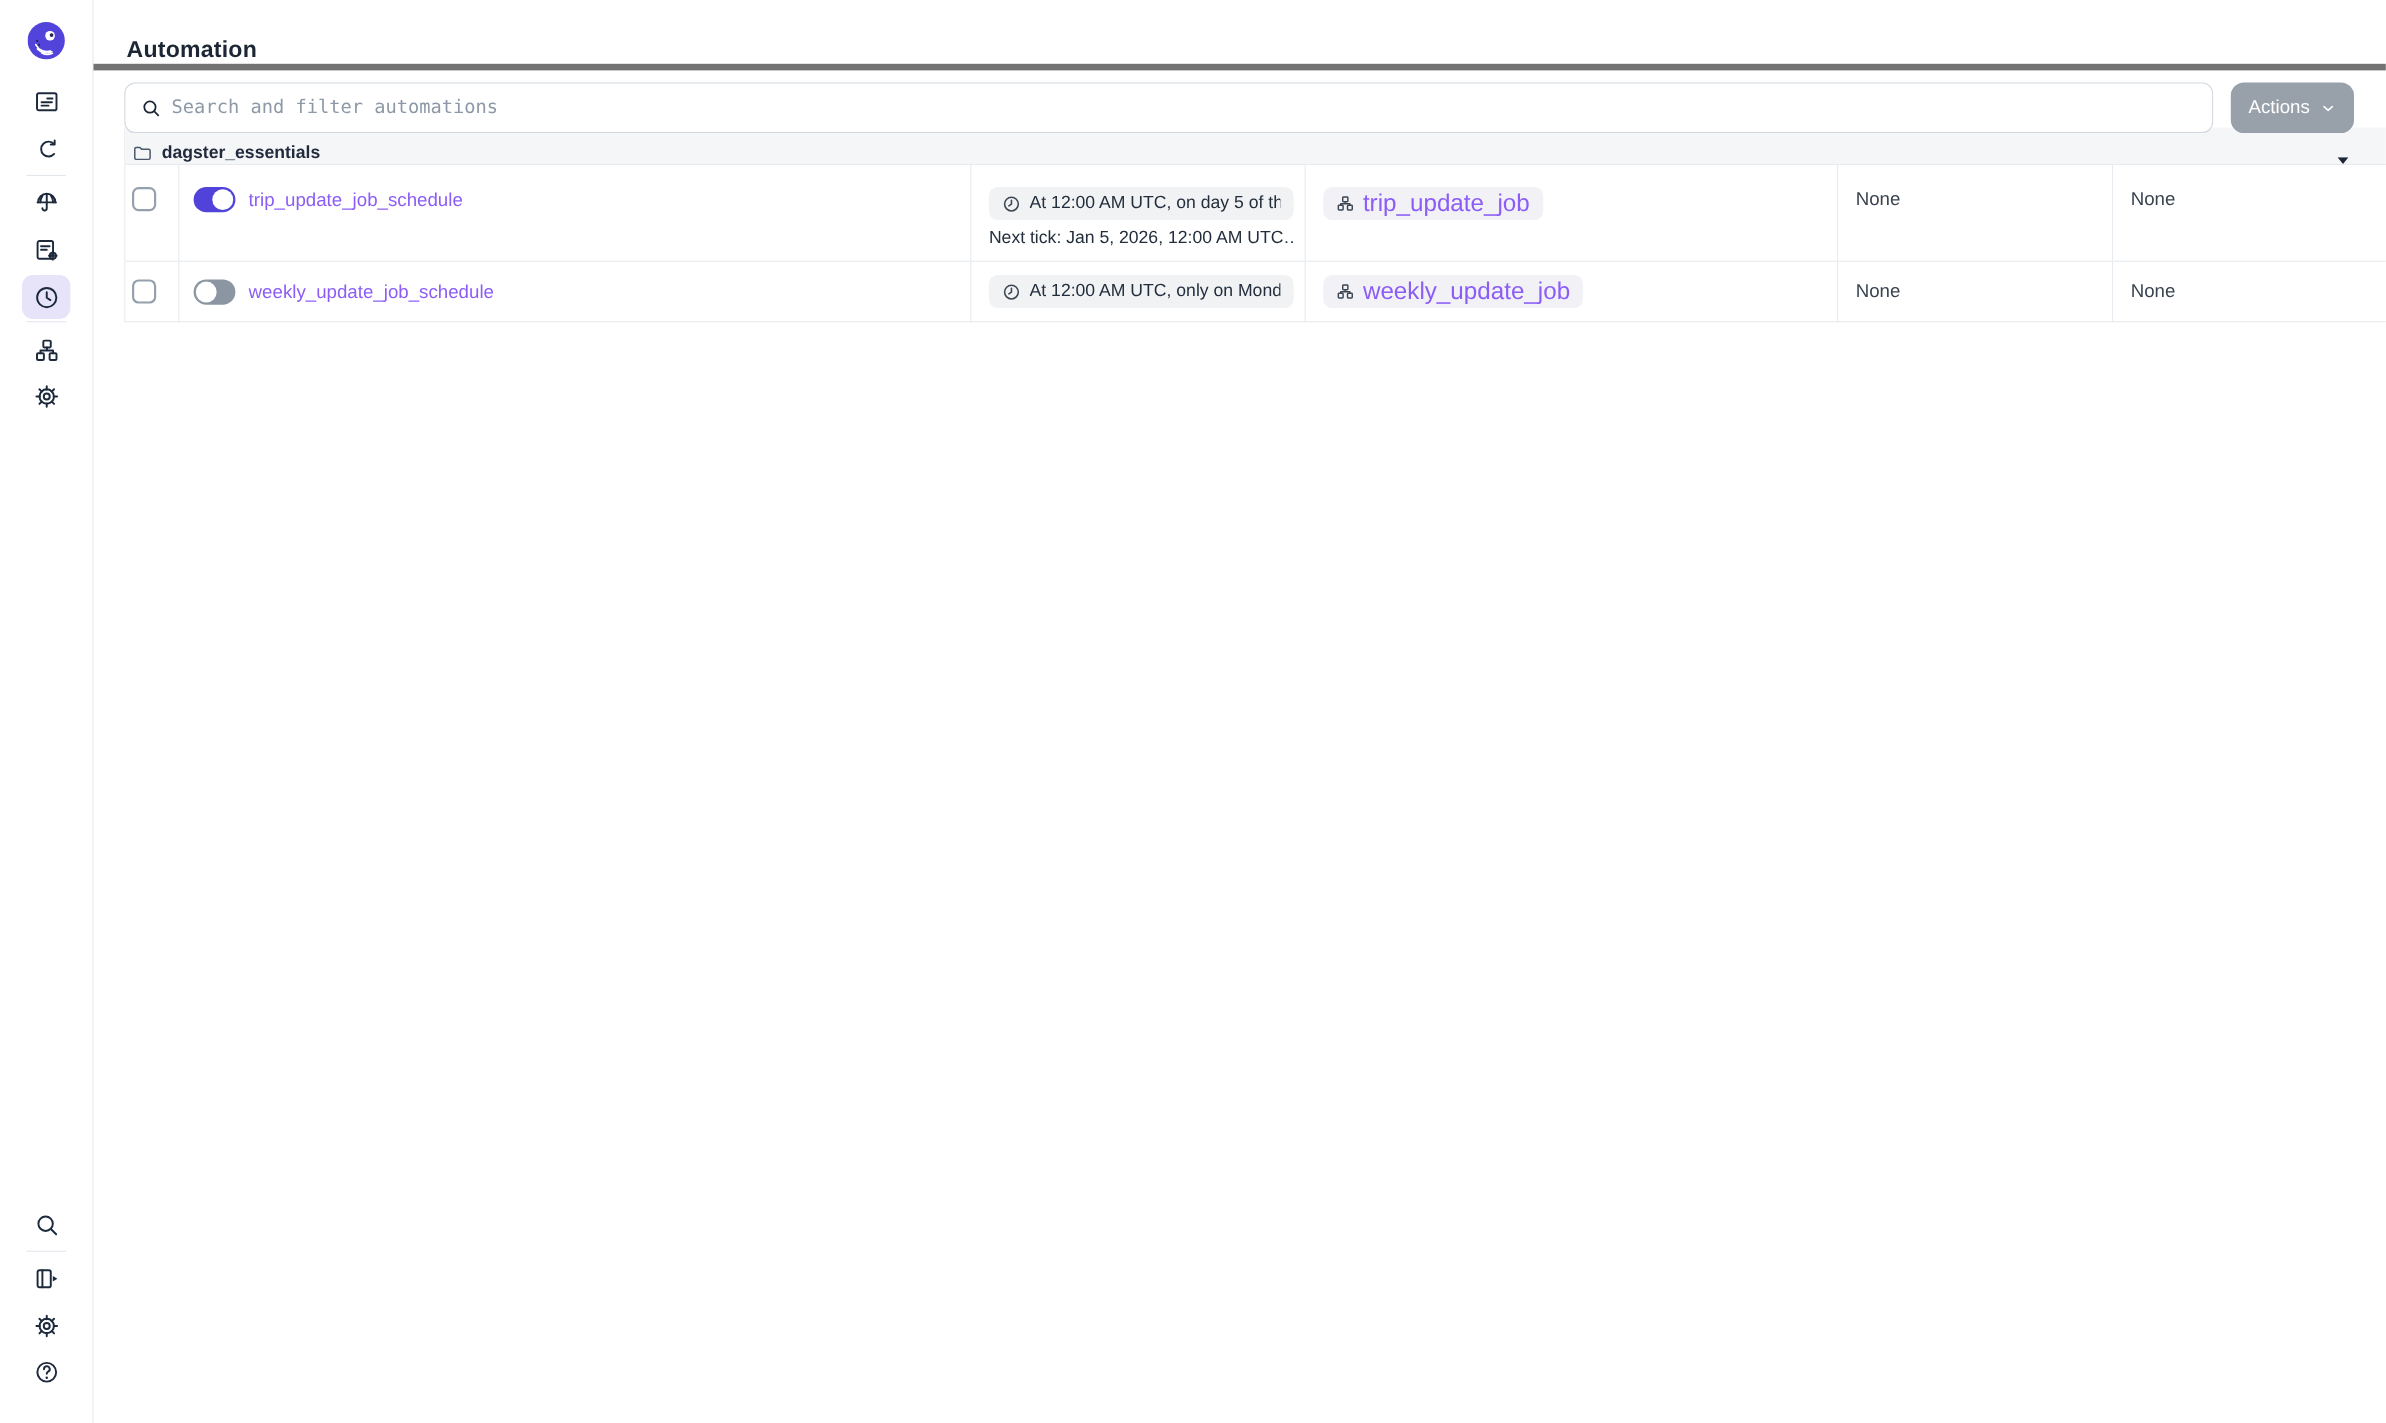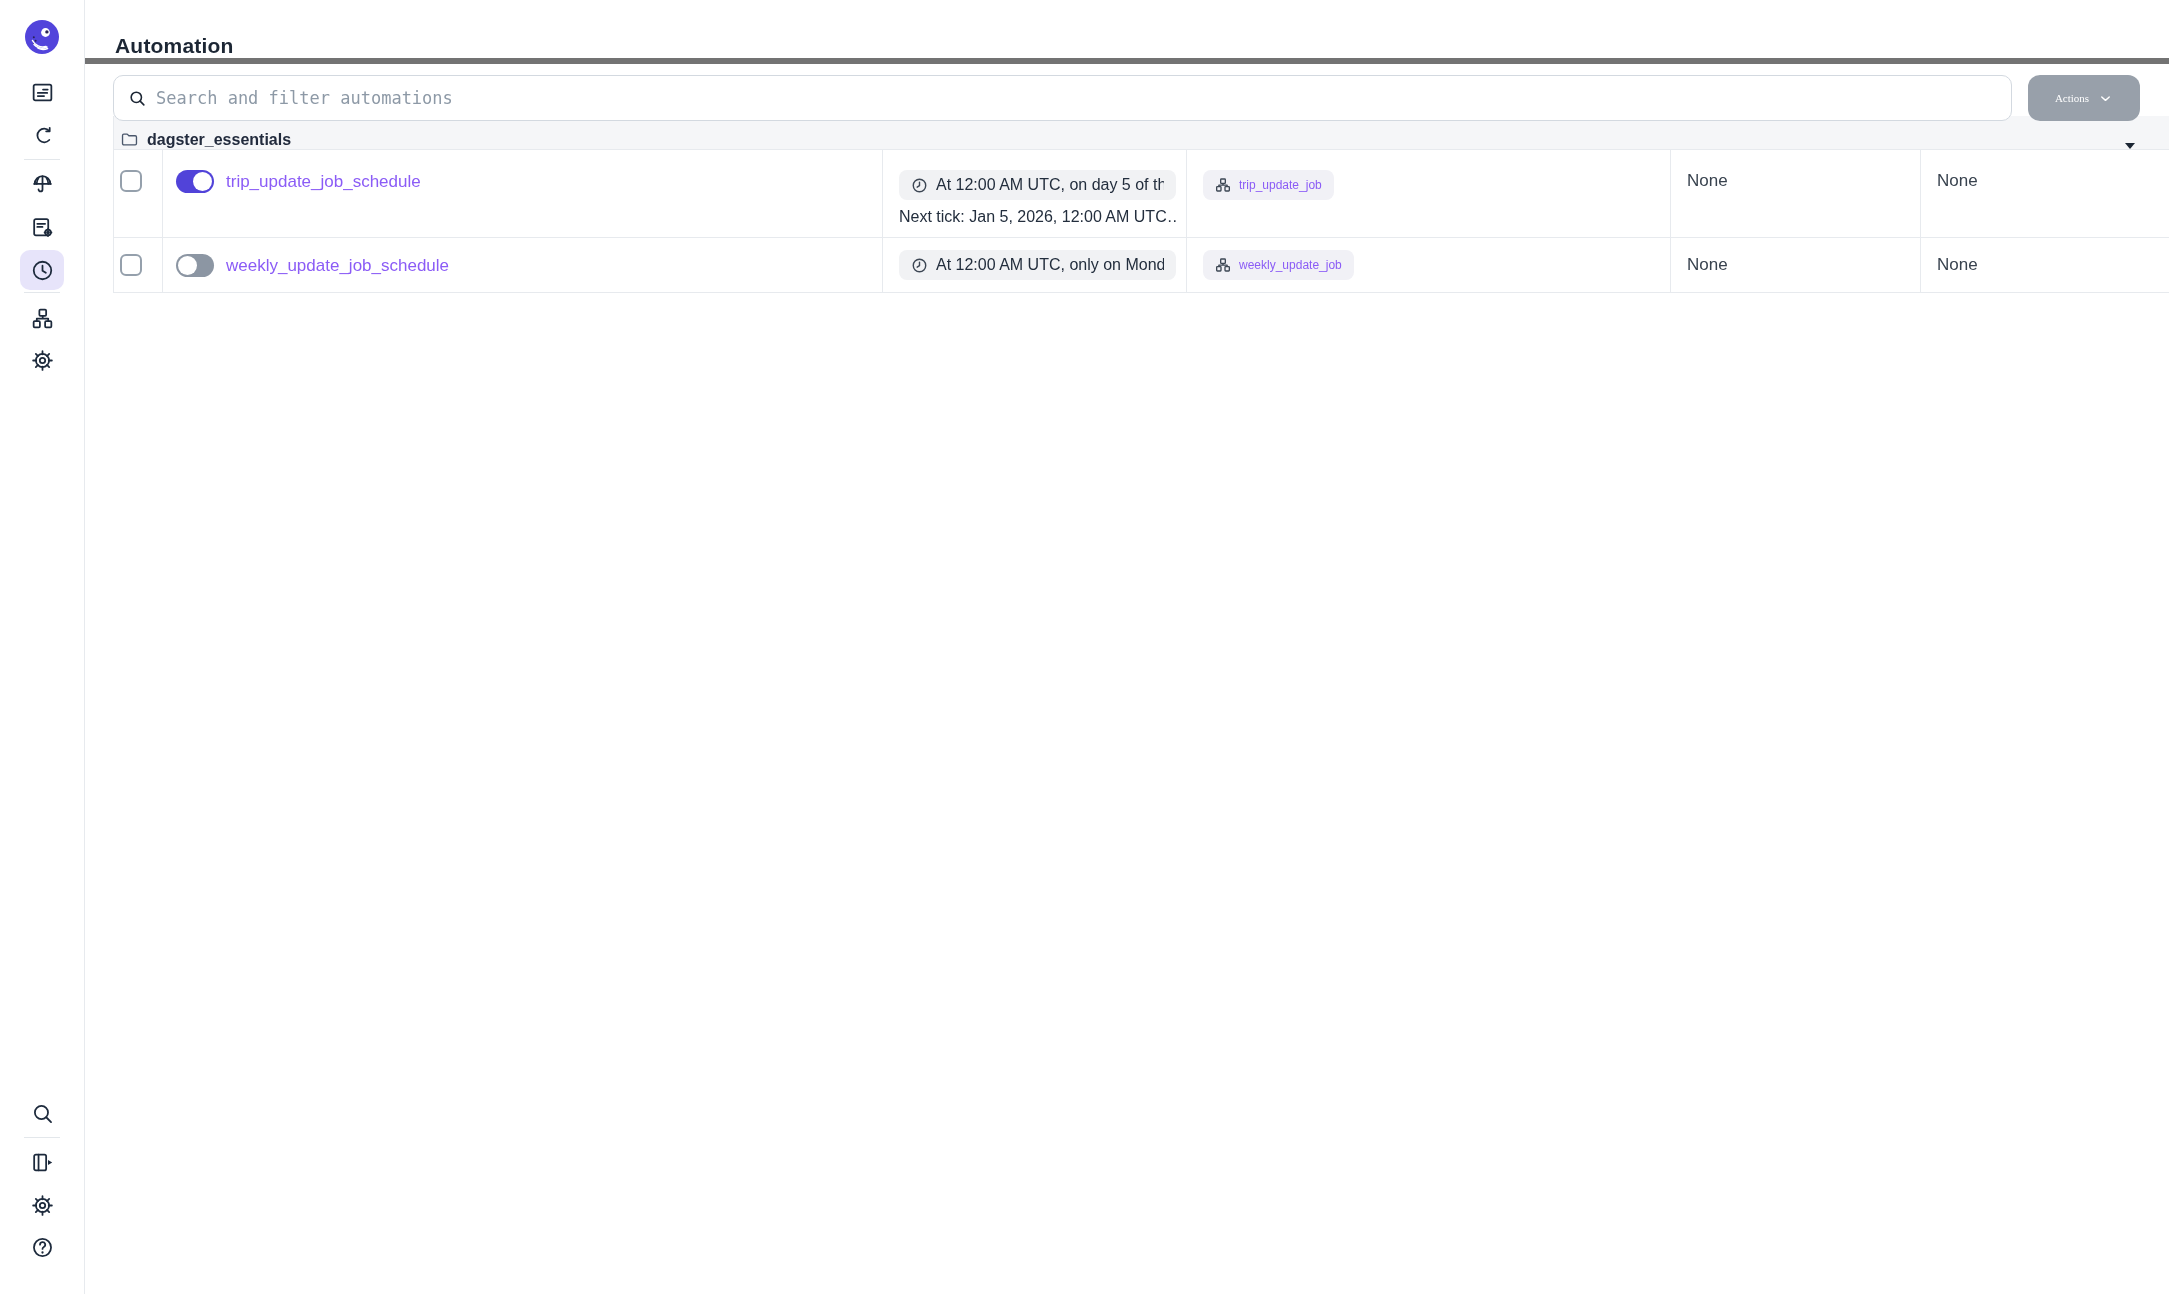--- a/index.html
+++ b/index.html
@@ -31,21 +31,21 @@
 
   .toolbar { margin:11px 29px 0 28px; display:flex; gap:16px; height:33px; }
   .search-box { flex:1; height:46px; border:1px solid #D3D9E0; border-radius:10px;
                 display:flex; align-items:center; padding:0 14px; background:#fff; }
   .search-box svg { width:19px; height:19px; stroke:#1C2634; fill:none;
                     stroke-width:2; stroke-linecap:round; flex:none; }
   .search-box input { border:none; outline:none; flex:1; margin-left:9px;
                       font-family:"DejaVu Sans Mono", monospace; font-size:17px; color:#1C2634; }
   .search-box input::placeholder { color:#8D99A6; }
   .actions-btn { width:112px; height:46px; border:none; border-radius:12px; background:#98A0AA;
-                 color:#fff; font-family:Liberation Serif, serif; font-size:11px;
+                 color:#fff; font-family:Liberation Sans, sans-serif; font-size:17px;
                  display:flex; align-items:center; justify-content:center; gap:9px; cursor:pointer; }
   .actions-btn svg { width:15px; height:15px; stroke:#fff; fill:none; stroke-width:2.2;
                      stroke-linecap:round; stroke-linejoin:round; }
 
   
   .table { margin-top:8px; margin-left:28px; width:calc(100% - 28px);
            border-left:1px solid #E7EAEE; }
   .tr { display:grid; grid-template-columns:49px 720px 304px 484px 250px auto; }
   .td { border-right:1px solid #E7EAEE; min-width:0; }
   .td:last-child { border-right:none; }
@@ -86,21 +86,21 @@
 
   .td-type { padding-left:16px; padding-right:10px; overflow:hidden; }
   .pill { display:inline-flex; align-items:center; gap:8px; height:30px; padding:0 12px;
           border-radius:8px; background:#F1F2F4; font-size:16px; color:#232E3D;
           white-space:nowrap; max-width:100%; }
   .pill svg { flex:none; }
   .pill .ptxt { overflow:hidden; }
   .subtext { margin-top:8px; font-size:16px; color:#232E3D; white-space:nowrap; overflow:hidden; }
   .td-target { padding-left:16px; }
   .pill-target { background:#F1F1F6; }
-  .pill-target .link { font-size:12px; }
+  .pill-target .link { font-size:22px; }
   .td-plain { padding-left:16px; font-size:17px; color:#39434F; line-height:22px; }
   .row-1 .td-plain { line-height:normal; }
 </style>
 </head>
 <body>
 
 <div class="app">
 
   <aside class="sidebar">
     <div class="logo">

